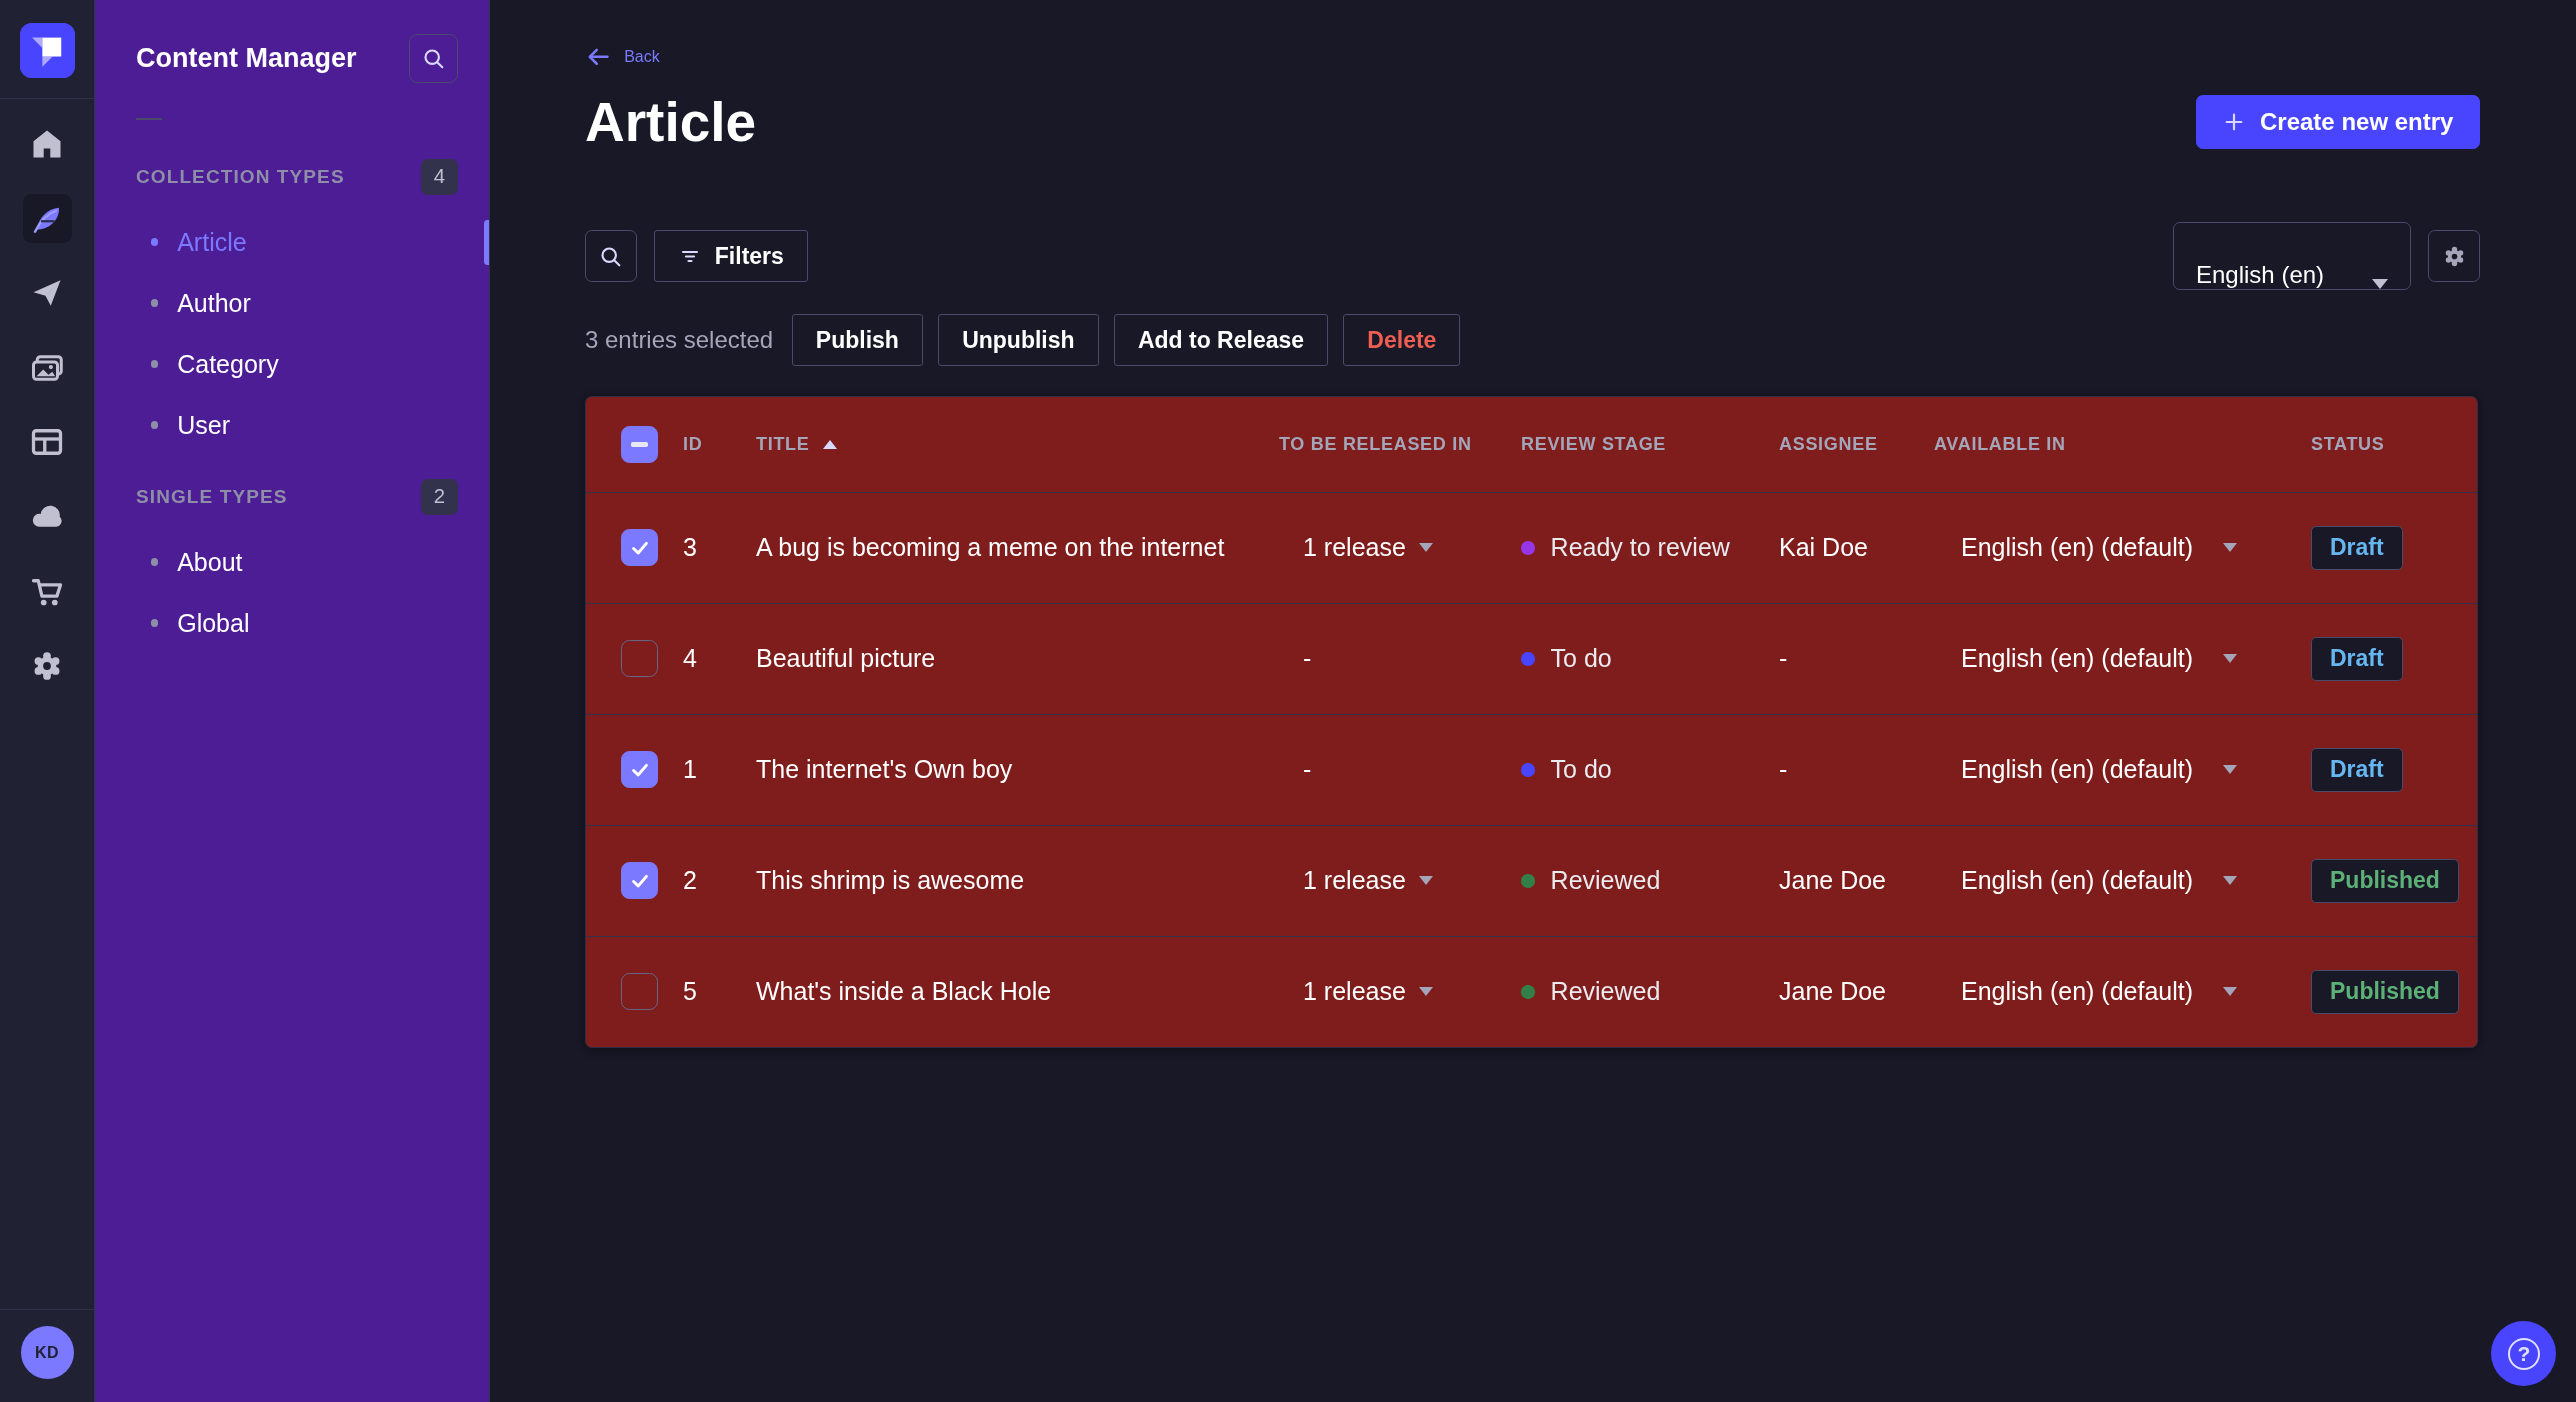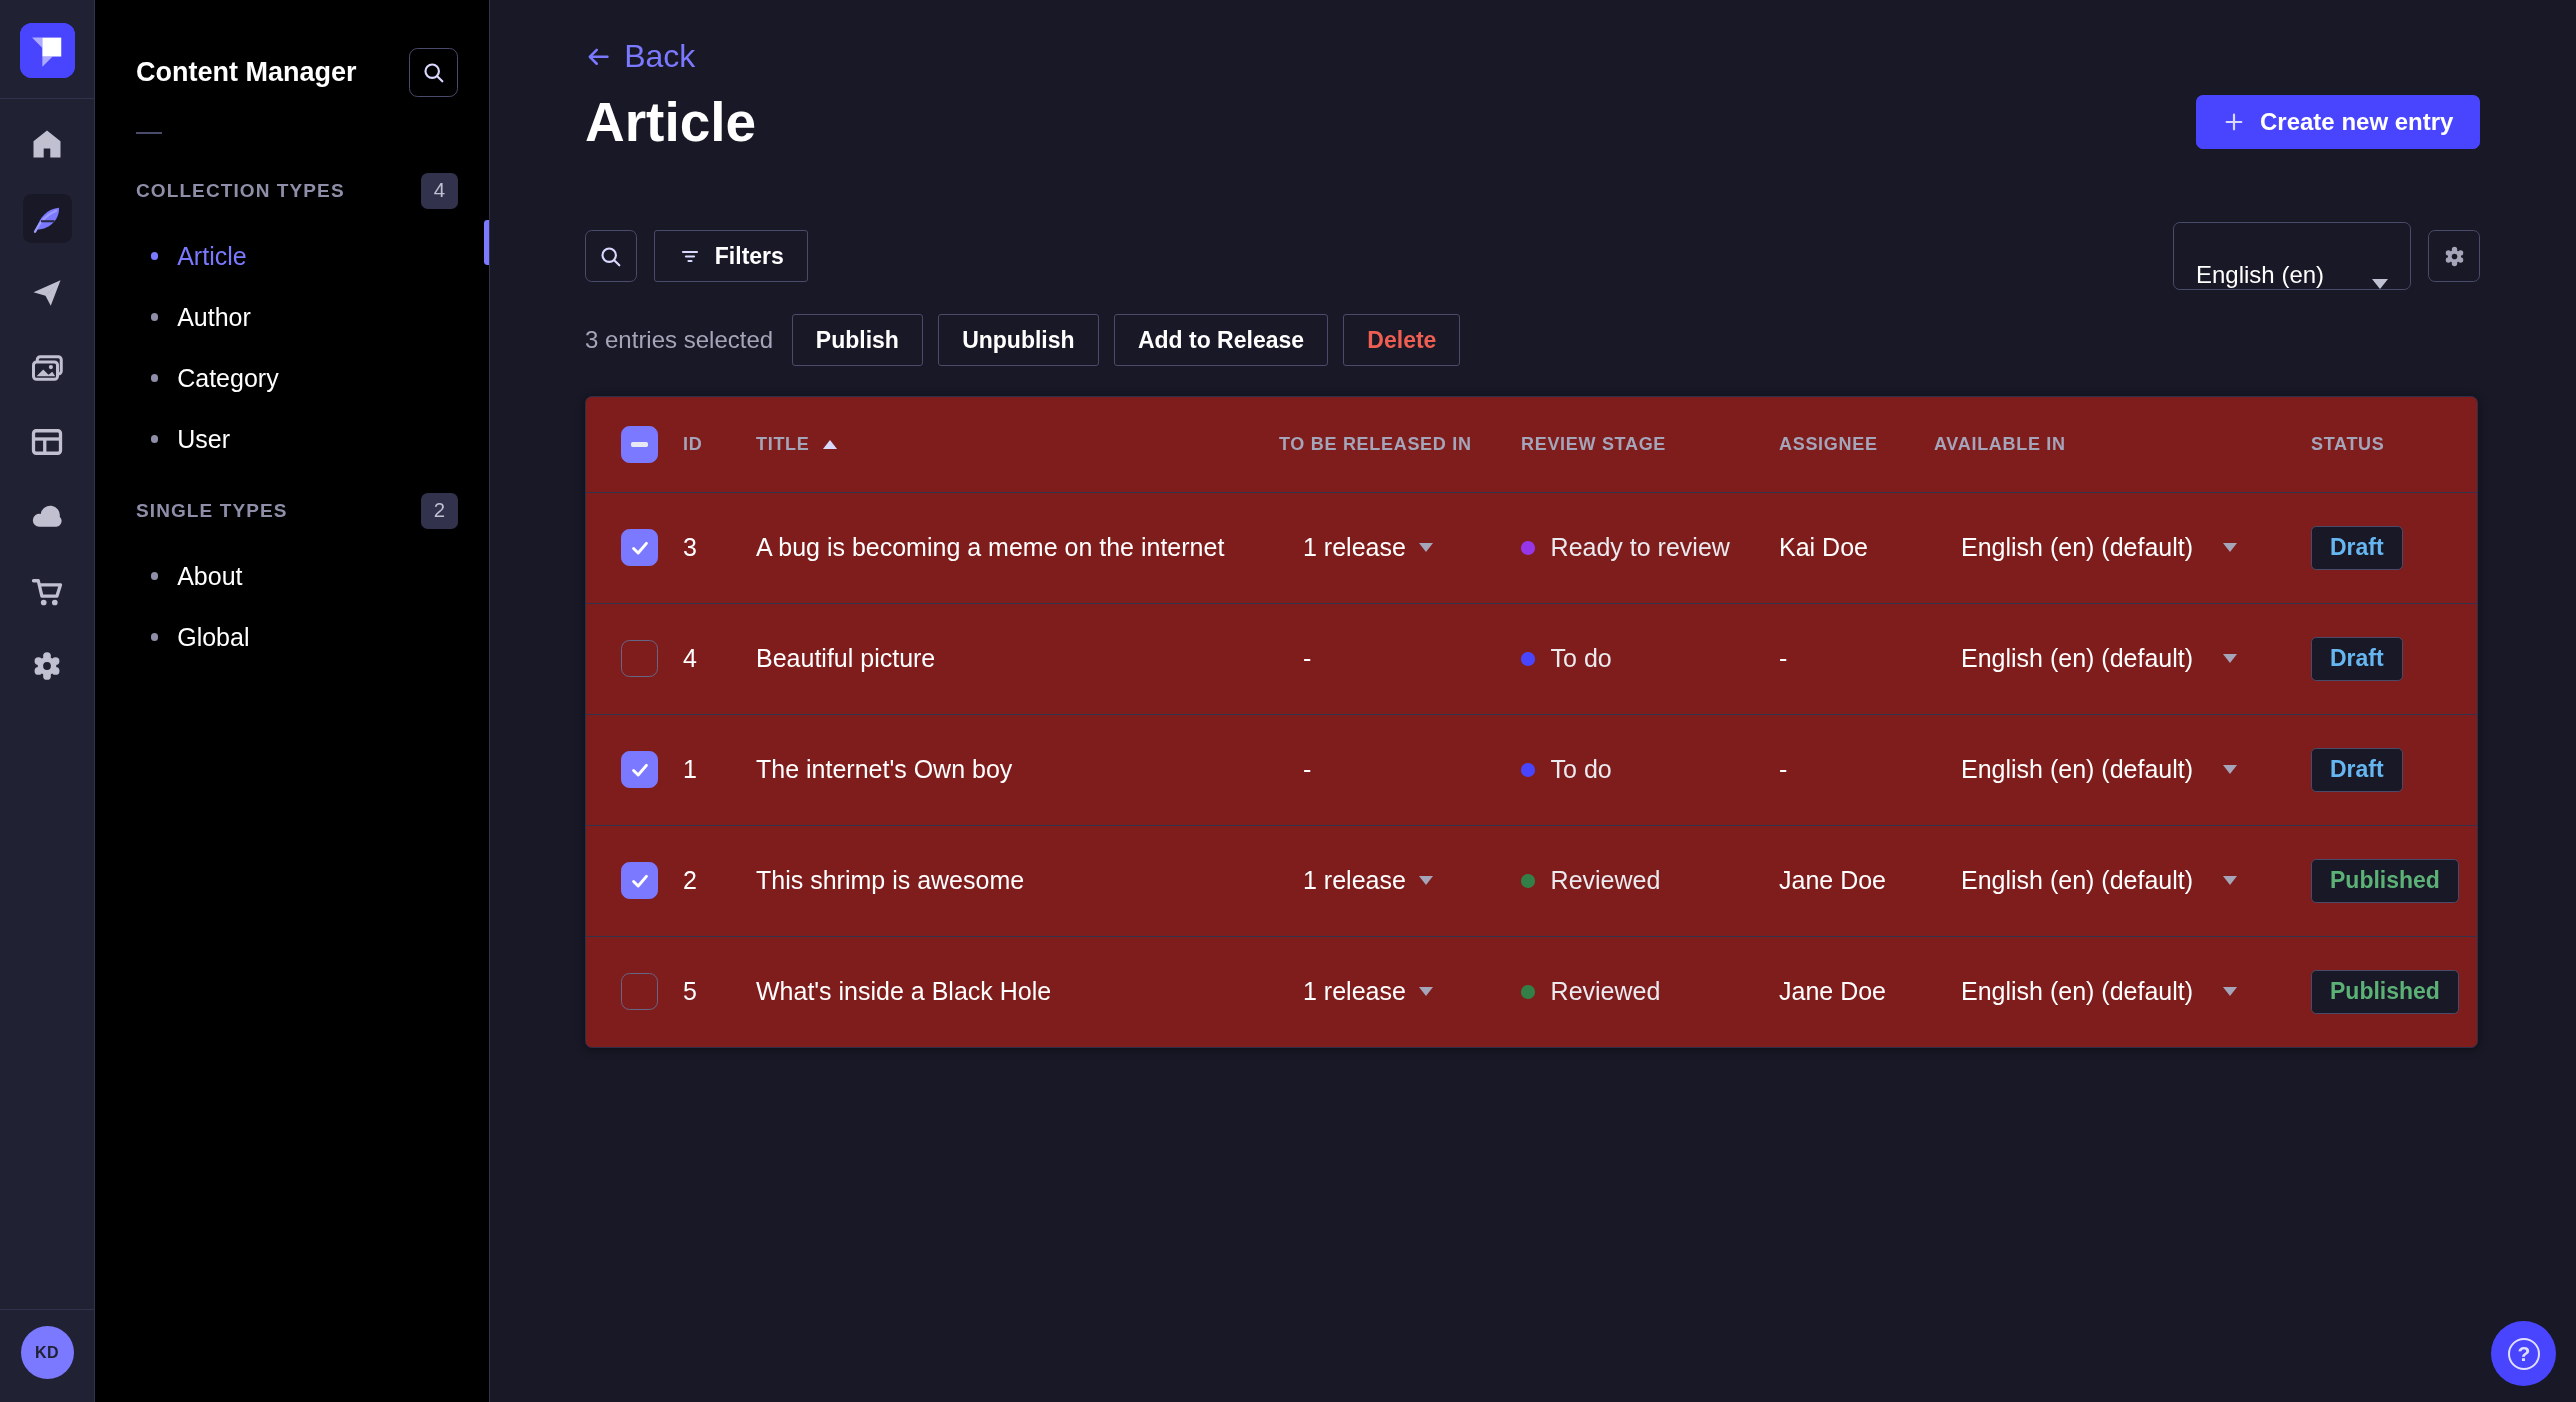--- a/index.html
+++ b/index.html
@@ -23,22 +23,22 @@
   .rail-divider { width:100%; height:0.9px; background:#32324d; }
   .rail-icons { display:flex; flex-direction:column; gap:25.6px; margin-top:21px; align-items:center; }
   .rail-btn { width:49px; height:49px; border-radius:8.5px; display:flex; align-items:center; justify-content:center; }
   .rail-btn.active { background:#181826; }
   .rail-bottom { position:absolute; bottom:0; left:0; right:0; border-top:0.9px solid #32324d;
     padding:16px 0 23px; display:flex; justify-content:center; }
   .avatar { width:53px; height:53px; border-radius:50%; background:#7b79ff; color:#212134;
     font-size:16px; font-weight:700; display:flex; align-items:center; justify-content:center; letter-spacing:0.4px; }
 
   
-  .sidebar { width:395px; background:#000000; border-right:0.9px solid #32324d;
-    flex-shrink:0; position:relative; padding:48px 31px 0 41px; }
+  .sidebar { width:395px; background:#4c1d95; border-right:0.9px solid #32324d;
+    flex-shrink:0; position:relative; padding:34px 31px 0 41px; }
   .sb-title-row { display:flex; align-items:center; justify-content:space-between; }
   .sb-title { font-size:27px; font-weight:700; color:#fff; }
   .icon-btn-sq { width:49px; height:49px; border:0.9px solid #4a4a6a; border-radius:8.5px;
     background:transparent; display:flex; align-items:center; justify-content:center; }
   .sb-mini-divider { width:25.6px; height:1.7px; background:#4a4a6a; margin-top:35px; }
   .sb-section-head { display:flex; align-items:center; justify-content:space-between; margin-top:39px; height:36px; }
   .sb-section-head.second { margin-top:23px; }
   .sb-section-label { font-size:19px; font-weight:700; letter-spacing:1.1px; color:#8e8ea9; }
   .count-badge { min-width:37px; height:36px; padding:0 10.2px; background:#32324d; border-radius:6.8px;
     color:#c0c0d3; font-size:20.4px; display:flex; align-items:center; justify-content:center; }
@@ -47,21 +47,21 @@
   .sb-item .bullet { width:7.7px; height:7.7px; border-radius:50%; background:#8e8ea9; flex-shrink:0; }
   .sb-item .lbl { margin-left:19px; font-size:25px; color:#fff; }
   .sb-item.active .bullet { background:#7b79ff; }
   .sb-item.active .lbl { color:#7b79ff; font-weight:500; }
   .active-indicator { position:absolute; right:0; top:220px; width:5.1px; height:45px;
     background:#7b79ff; border-radius:3.4px 0 0 3.4px; }
 
   
   .main { flex:1; padding:44px 96px 0 95px; min-width:0; }
   .back-row { display:flex; align-items:center; gap:13.6px; height:25.6px; color:#7b79ff; }
-  .back-label { font-size:32px; color:#7b79ff; }
+  .back-label { font-size:16px; color:#7b79ff; }
   .title-row { display:flex; align-items:center; justify-content:space-between; margin-top:20.4px; }
   .page-title { font-size:55px; font-weight:700; line-height:65px; color:#fff; }
   .subtitle { margin-top:8.5px; font-size:25.6px; color:#a5a5ba; height:31px; }
   .btn-primary { height:54px; padding:0 25.6px; background:#4945ff; border:0.9px solid #4945ff; border-radius:6.8px;
     color:#fff; font-size:24px; font-weight:600; display:inline-flex; align-items:center; gap:15.3px; }
   .toolbar { margin-top:75px; display:flex; align-items:center; justify-content:space-between; height:53px; }
   .toolbar-left, .toolbar-right { display:flex; align-items:center; gap:17px; }
   .btn-tertiary { height:52px; padding:0 23px; border:0.9px solid #4a4a6a; border-radius:3px; background:transparent;
     color:#fff; font-size:23px; font-weight:600; display:inline-flex; align-items:center; gap:12.8px; }
   .icon-btn { width:52px; height:52px; border:0.9px solid #4a4a6a; border-radius:6.8px; background:transparent;

